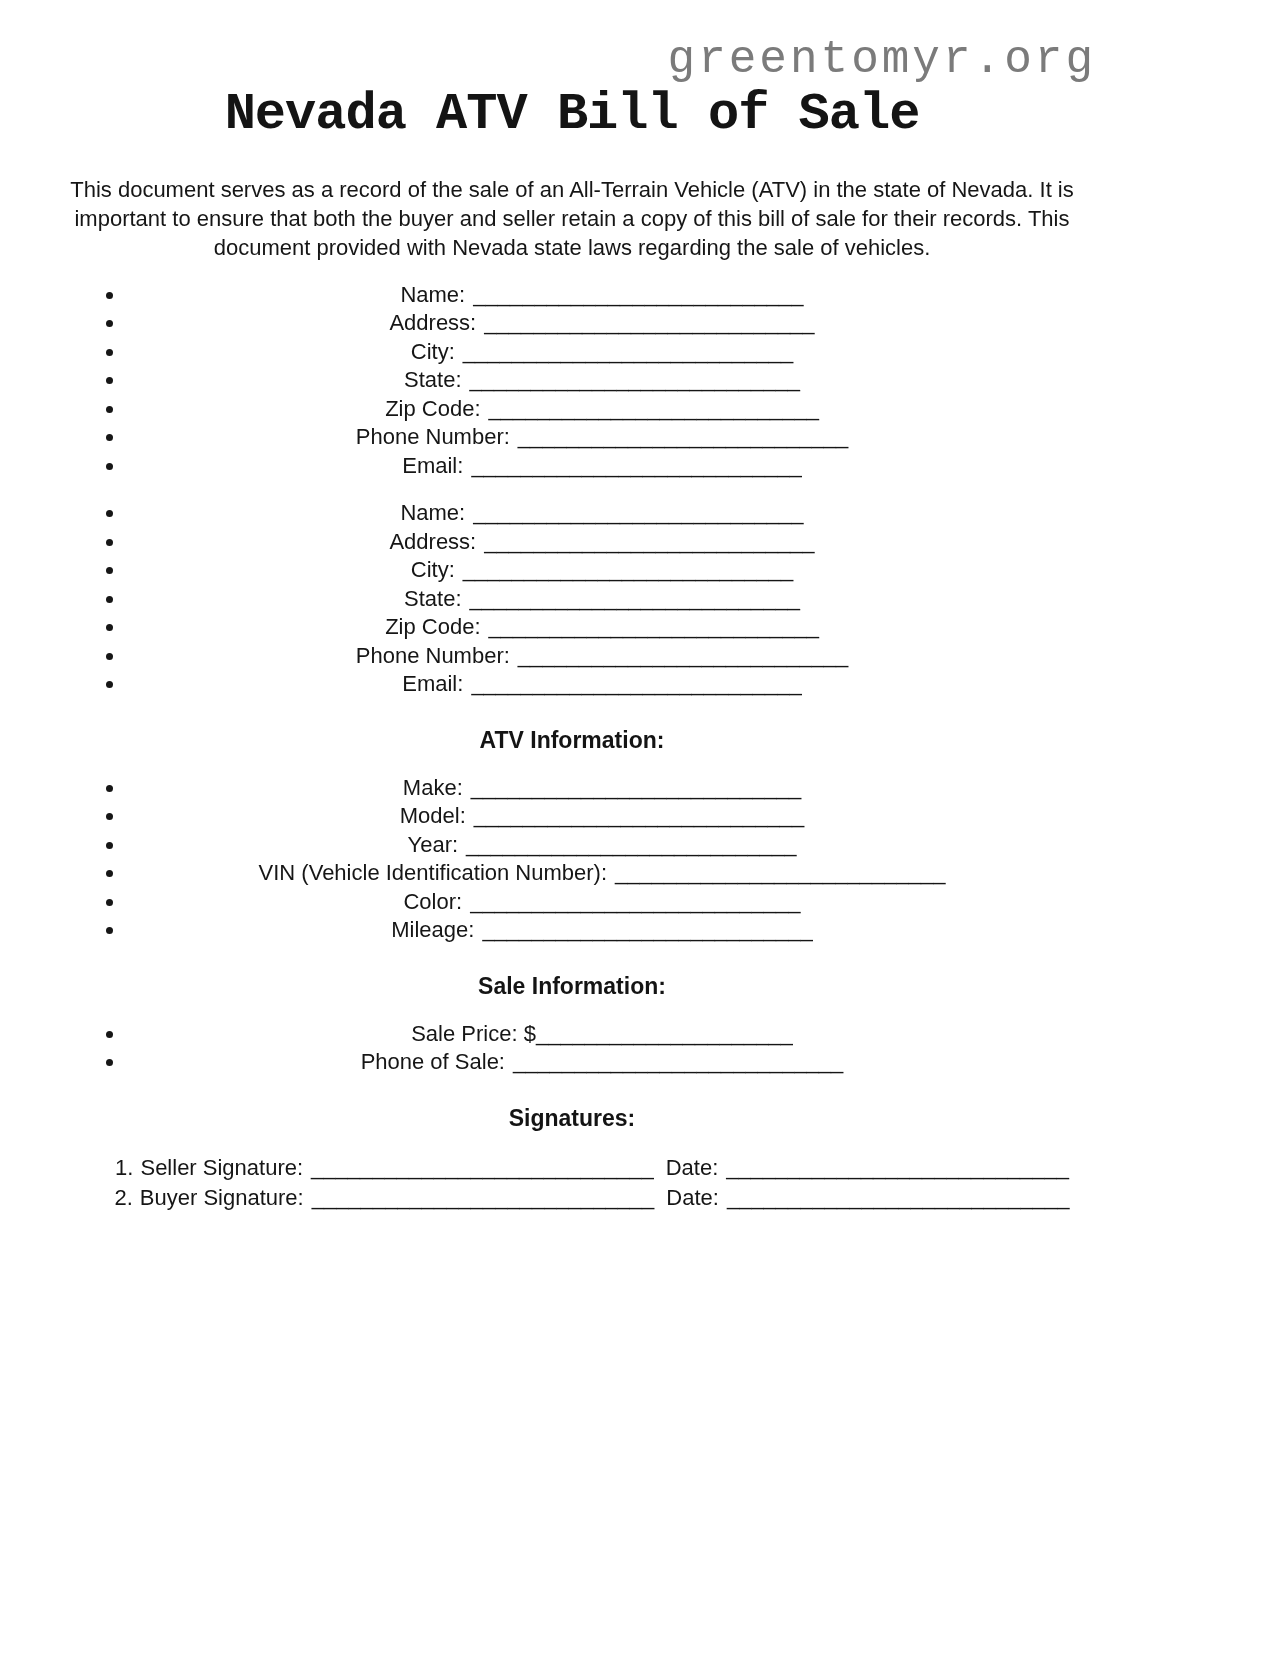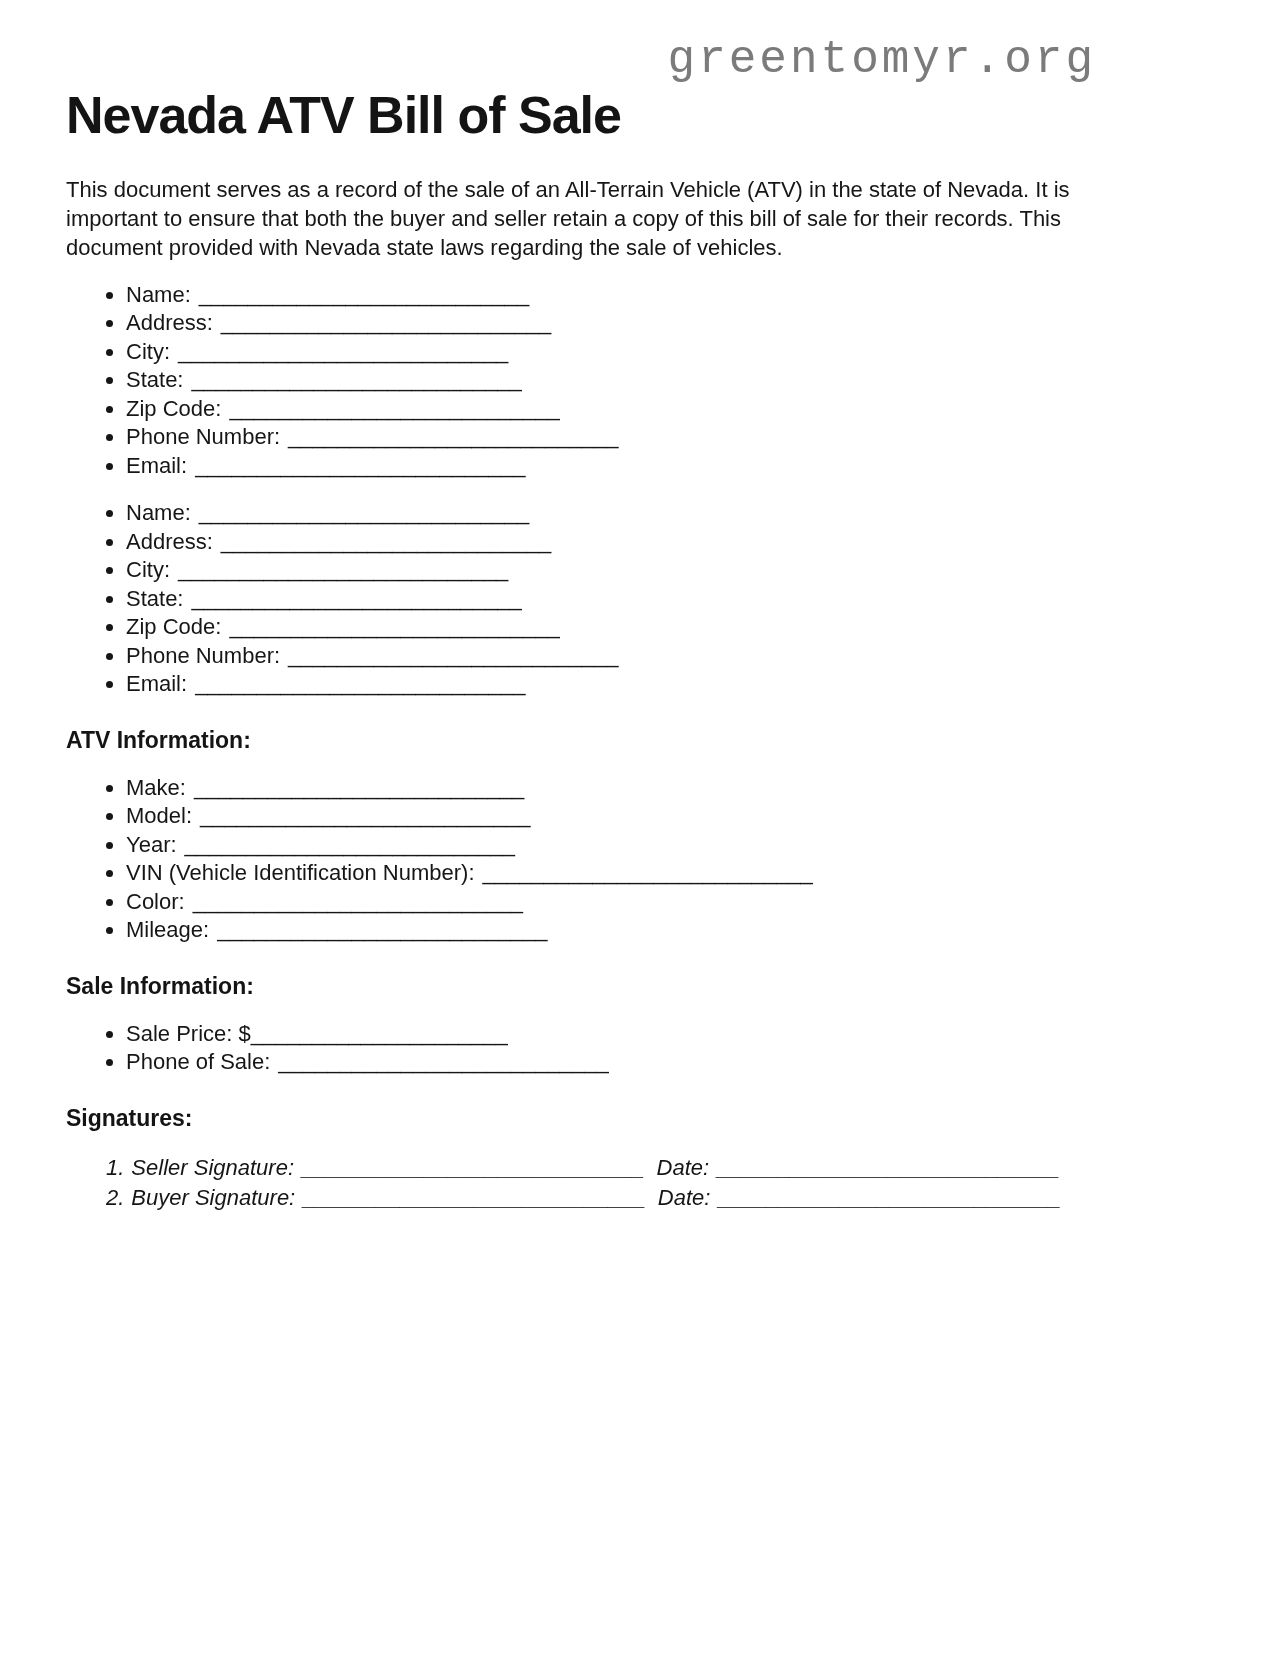--- a/index.html
+++ b/index.html
@@ -13,38 +13,40 @@
     font-family: "Liberation Sans", "DejaVu Sans", sans-serif;
     color: #161616;
   }
   .page {
     position: relative;
     box-sizing: border-box;
     width: 1144px;
     min-height: 1659px;
     padding: 36px 66px 80px 66px;
     background: #ffffff;
+    text-align: center;
   }
   .watermark {
     position: absolute;
     top: 34px;
     right: 48px;
     font-family: "Liberation Mono", "DejaVu Sans Mono", monospace;
     font-size: 46px;
     letter-spacing: 3px;
     color: #7b7b7b;
     white-space: nowrap;
   }
   h1.doc-title {
     margin: 52px 0 0 0;
     font-size: 52px;
     line-height: 1.05;
     font-weight: bold;
     letter-spacing: -1px;
     color: #141414;
+    font-family: Liberation Mono, monospace;
   }
   p.body-text {
     margin: 32px 0 0 0;
     font-size: 22px;
     line-height: 29px;
     max-width: 1060px;
   }
   h2.section-heading {
     margin: 26px 0 0 0;
     font-size: 23px;
@@ -72,21 +74,20 @@
     letter-spacing: 0;
     white-space: nowrap;
   }
   .sig-list {
     margin: 20px 0 0 40px;
   }
   .sig-row {
     font-size: 22px;
     line-height: 30px;
     white-space: nowrap;
-    font-style: italic;
   }
   .sig-num {
     margin-right: 7px;
   }
   .sig-gap {
     margin-right: 12px;
   }
 </style>
 </head>
 <body>

